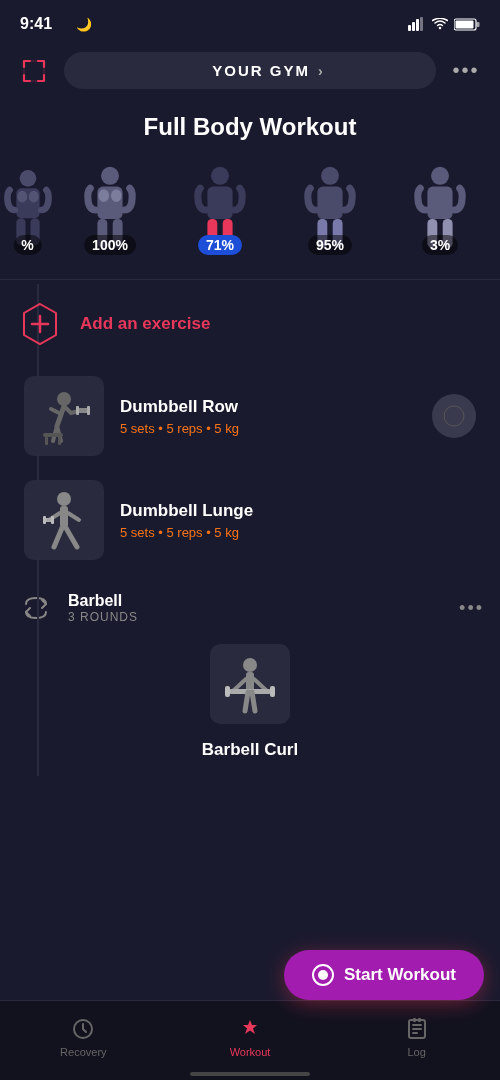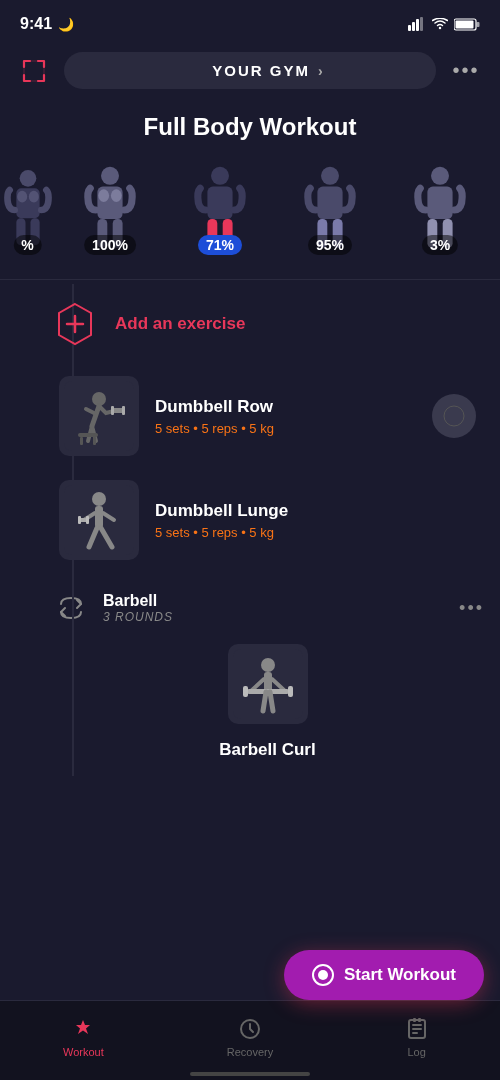--- a/index.html
+++ b/index.html
@@ -22,21 +22,21 @@
       align-items: center;
       padding: 12px 20px 8px;
       height: 44px;
     }
     .status-time {
       font-size: 16px;
       font-weight: 600;
       color: #fff;
       display: flex;
       align-items: center;
-      gap: 6px;
+      gap: 24px;
     }
     .status-icons {
       display: flex;
       align-items: center;
       gap: 6px;
     }
 
     
     .header {
       display: flex;
@@ -226,21 +226,20 @@
     }
     .superset-label {
       font-size: 16px;
       font-weight: 600;
       color: #fff;
     }
     .superset-rounds {
       font-size: 12px;
       color: #888;
       letter-spacing: 1px;
-      font-style: italic;
     }
     .superset-more {
       color: #888;
       font-size: 18px;
       letter-spacing: 2px;
     }
     .v-line {
       position: absolute;
       left: 37px;
       top: 0;
@@ -453,21 +452,21 @@
       <path d="M52 26 Q56 30 54 42 Q52 50 46 50" stroke="#5a5a7a" stroke-width="8" fill="none" stroke-linecap="round"></path>
       <rect x="16" y="60" width="11" height="32" rx="5" fill="#9090b0"></rect>
       <rect x="33" y="60" width="11" height="32" rx="5" fill="#9090b0"></rect>
     </svg>
     <div class="muscle-pct">3%</div>
   </div>
 </div>
 
 <div class="divider"></div>
 
-<div class="exercise-list" style="position:relative;margin-left:35px;">
+<div class="exercise-list" style="position:relative;">
   <div class="v-line"></div>
 
   <div class="add-exercise">
     <div class="add-icon-hex">
       <svg width="44" height="44" viewBox="0 0 44 44">
         <polygon points="22,2 38,11 38,33 22,42 6,33 6,11" fill="none" stroke="#e8375a" stroke-width="2"></polygon>
         <line x1="22" y1="14" x2="22" y2="30" stroke="#e8375a" stroke-width="2.5" stroke-linecap="round"></line>
         <line x1="14" y1="22" x2="30" y2="22" stroke="#e8375a" stroke-width="2.5" stroke-linecap="round"></line>
       </svg>
     </div>
@@ -574,36 +573,36 @@
 </div>
 
 <div class="start-workout-btn">
   <div class="start-icon">
     <div class="start-dot"></div>
   </div>
   <span>Start Workout</span>
 </div>
 
 <div class="bottom-nav">
-  <div class="nav-item active">
-    <div class="nav-icon">
-      <svg width="24" height="24" viewBox="0 0 24 24" fill="none">
-        <path d="M12 3 L14 8 L19 8 L15 11.5 L17 17 L12 13.5 L7 17 L9 11.5 L5 8 L10 8 Z" fill="#e8375a"></path>
-      </svg>
-    </div>
-    <span class="nav-label">Workout</span>
-  </div>
   <div class="nav-item">
     <div class="nav-icon">
       <svg width="24" height="24" viewBox="0 0 24 24" fill="none">
         <circle cx="12" cy="12" r="9" stroke="#666" stroke-width="2"></circle>
         <path d="M12 7 L12 12 L15 15" stroke="#666" stroke-width="2" stroke-linecap="round" stroke-linejoin="round"></path>
       </svg>
     </div>
     <span class="nav-label">Recovery</span>
+  </div>
+  <div class="nav-item active">
+    <div class="nav-icon">
+      <svg width="24" height="24" viewBox="0 0 24 24" fill="none">
+        <path d="M12 3 L14 8 L19 8 L15 11.5 L17 17 L12 13.5 L7 17 L9 11.5 L5 8 L10 8 Z" fill="#e8375a"></path>
+      </svg>
+    </div>
+    <span class="nav-label">Workout</span>
   </div>
   <div class="nav-item">
     <div class="nav-icon">
       <svg width="24" height="24" viewBox="0 0 24 24" fill="none">
         <rect x="4" y="3" width="16" height="18" rx="2" stroke="#666" stroke-width="2"></rect>
         <rect x="7" y="7" width="10" height="2" rx="1" fill="#666"></rect>
         <rect x="7" y="11" width="10" height="2" rx="1" fill="#666"></rect>
         <rect x="7" y="15" width="6" height="2" rx="1" fill="#666"></rect>
         <rect x="8" y="1" width="3" height="4" rx="1" fill="#666"></rect>
         <rect x="13" y="1" width="3" height="4" rx="1" fill="#666"></rect>

